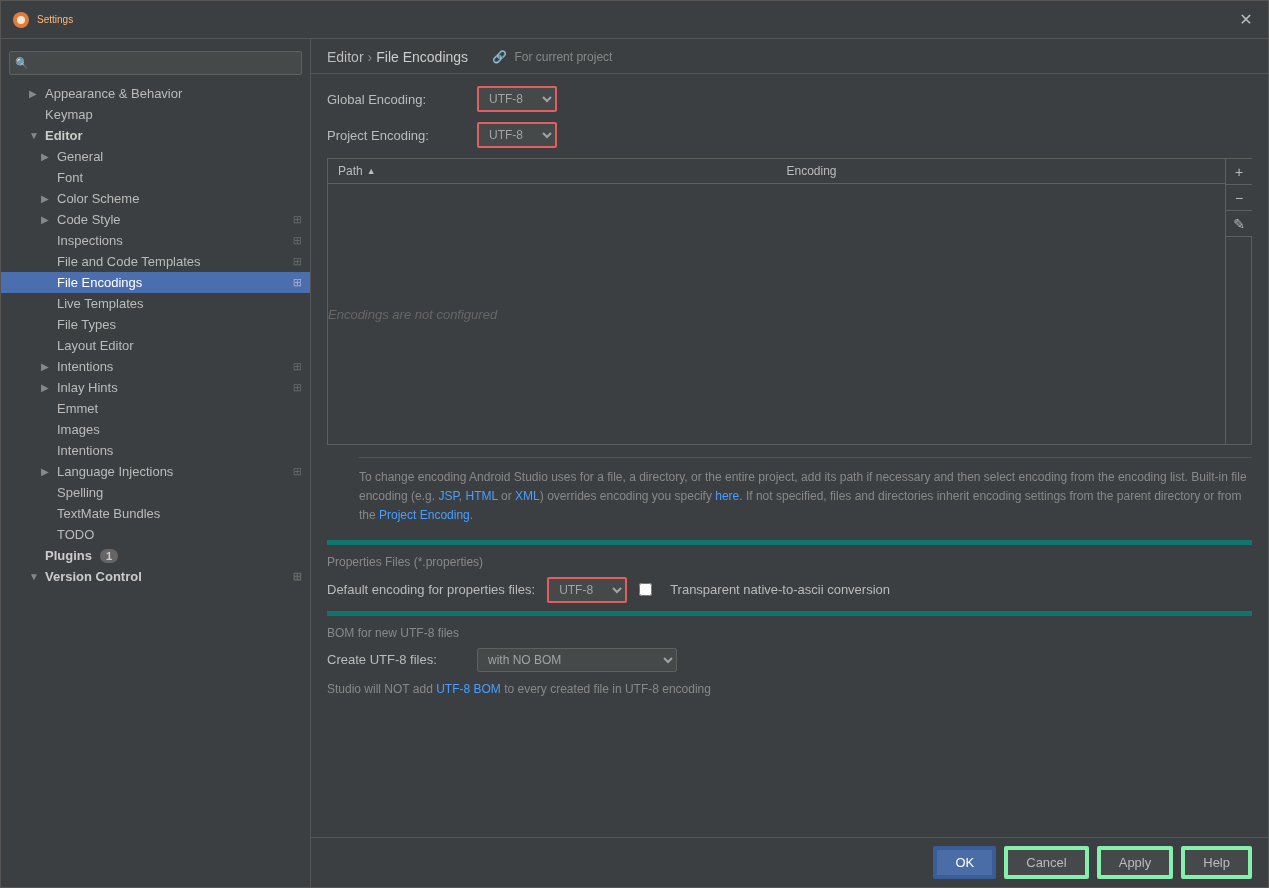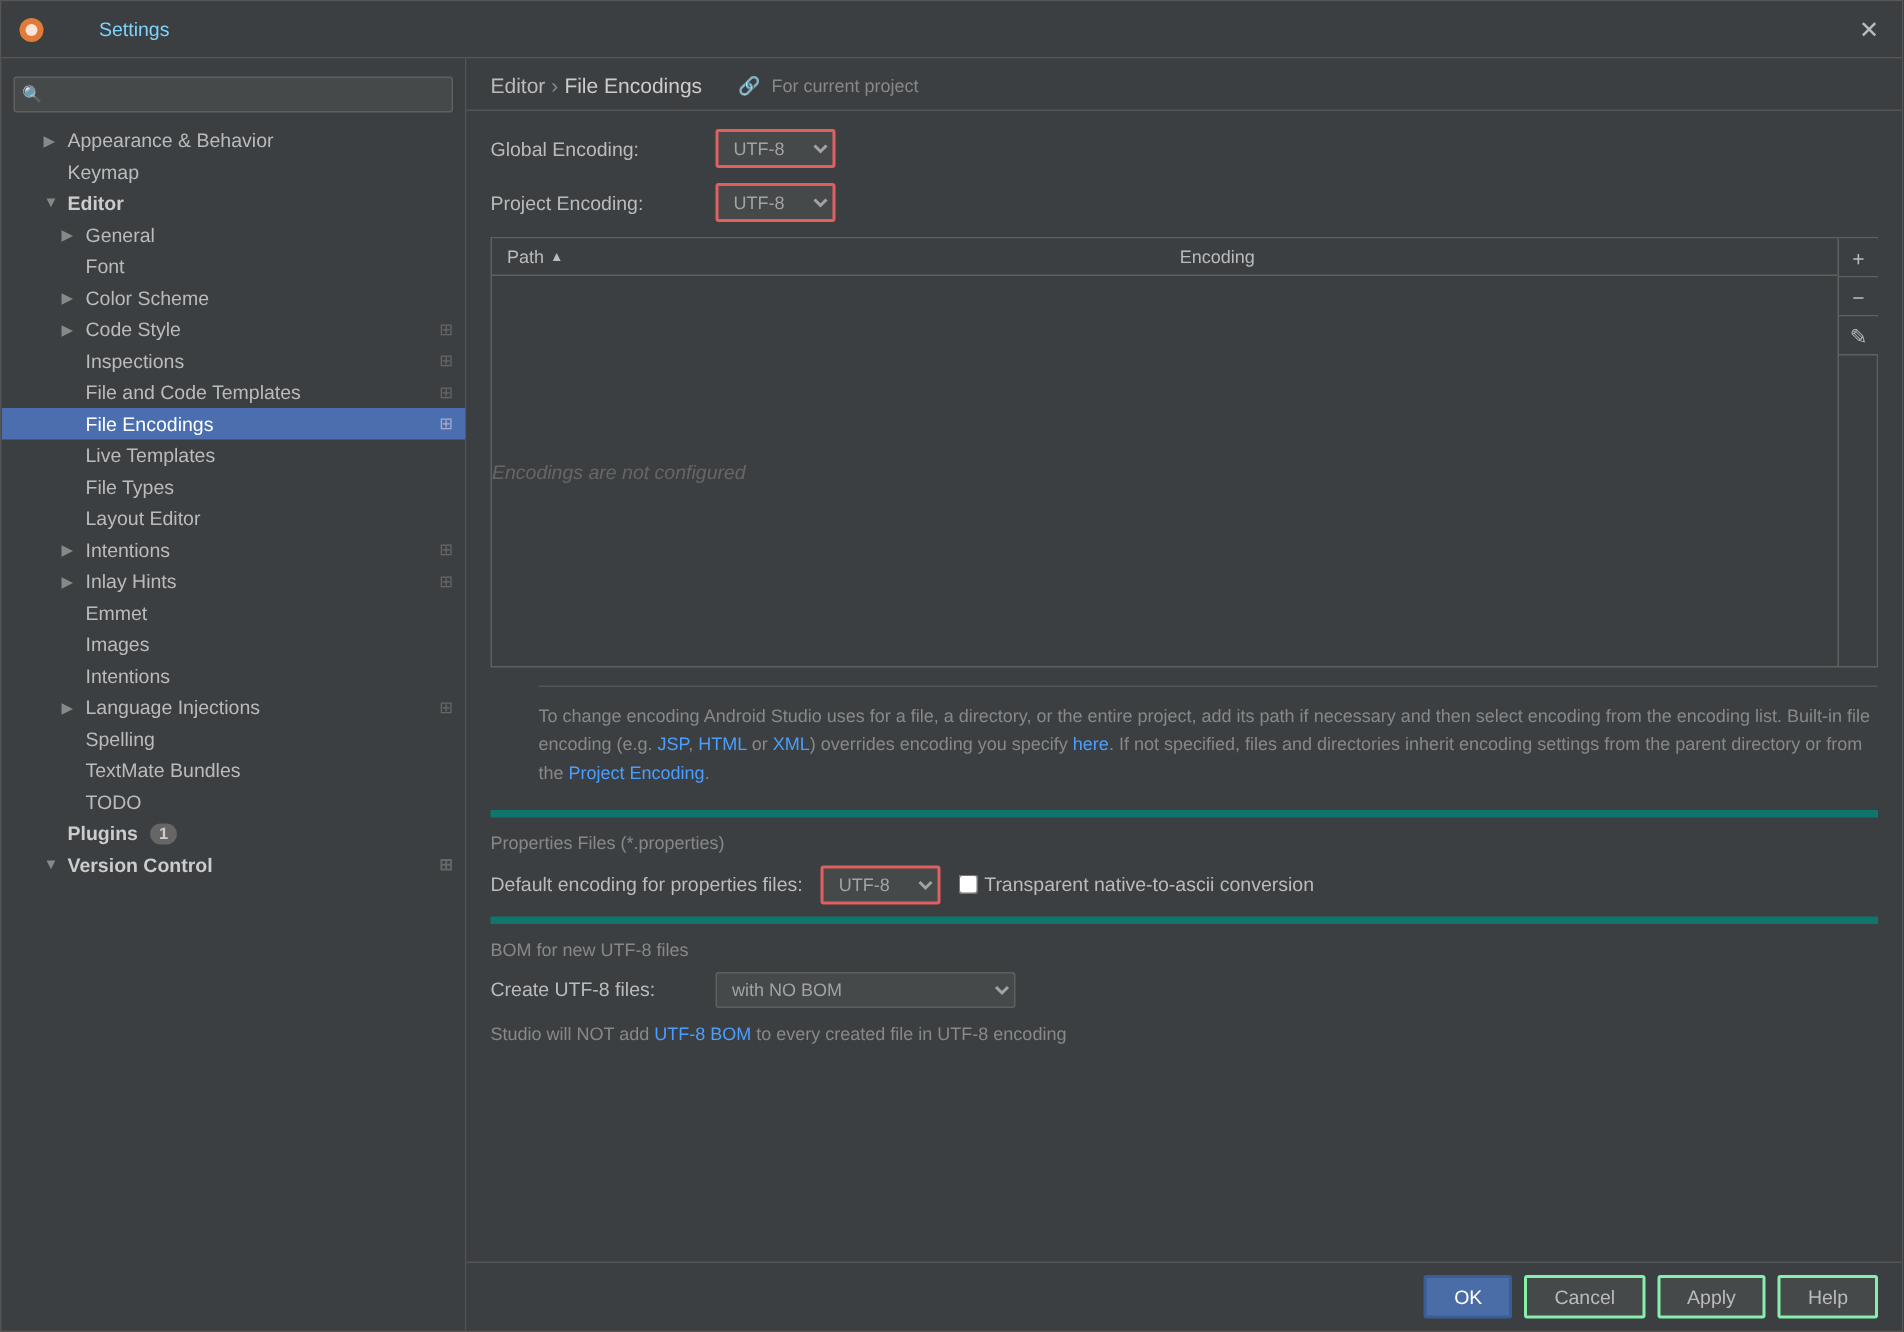--- a/index.html
+++ b/index.html
@@ -31,24 +31,23 @@
       flex-shrink: 0;
     }
     .titlebar-icon {
       width: 16px; height: 16px;
       background: #e07b39;
       border-radius: 50%;
       margin-right: 8px;
       display: flex; align-items: center; justify-content: center;
     }
     .titlebar-title {
-      color: #7dd3fc;
-      font-size: 13px;
+      color: #fdba74;
+      font-size: 10px;
       flex: 1;
-      margin-left: 29px;
     }
     .titlebar-close {
       color: #bbb;
       cursor: pointer;
       font-size: 16px;
       width: 20px; height: 20px;
       display: flex; align-items: center; justify-content: center;
     }
     .content-area {
       display: flex;
@@ -251,21 +250,21 @@
       gap: 12px;
       margin-bottom: 8px;
     }
     .props-label {
       color: #bbb;
       font-size: 13px;
     }
     .checkbox-wrap {
       display: flex;
       align-items: center;
-      gap: 4px;
+      gap: 18px;
       color: #bbb;
       font-size: 13px;
     }
     .checkbox-wrap input[type=checkbox] {
       accent-color: #4a9eff;
     }
     .bom-section {
       margin-top: 6px;
     }
     .bom-select {
@@ -285,21 +284,21 @@
       border-top: 1px solid #555;
       gap: 8px;
       background: #3c3f41;
       flex-shrink: 0;
     }
     .btn {
       padding: 5px 18px;
       border-radius: 2px;
       font-size: 13px;
       cursor: pointer;
-      border: 2px solid #86efac;
+      border: 4px solid #86efac;
       color: #bbb;
       background: #45494a;
     }
     .btn-primary {
       background: #4a6da7;
       color: #fff;
       border-color: #3a5d97;
     }
     .sort-asc::after { content: ' ▲'; font-size: 9px; }
   </style>

